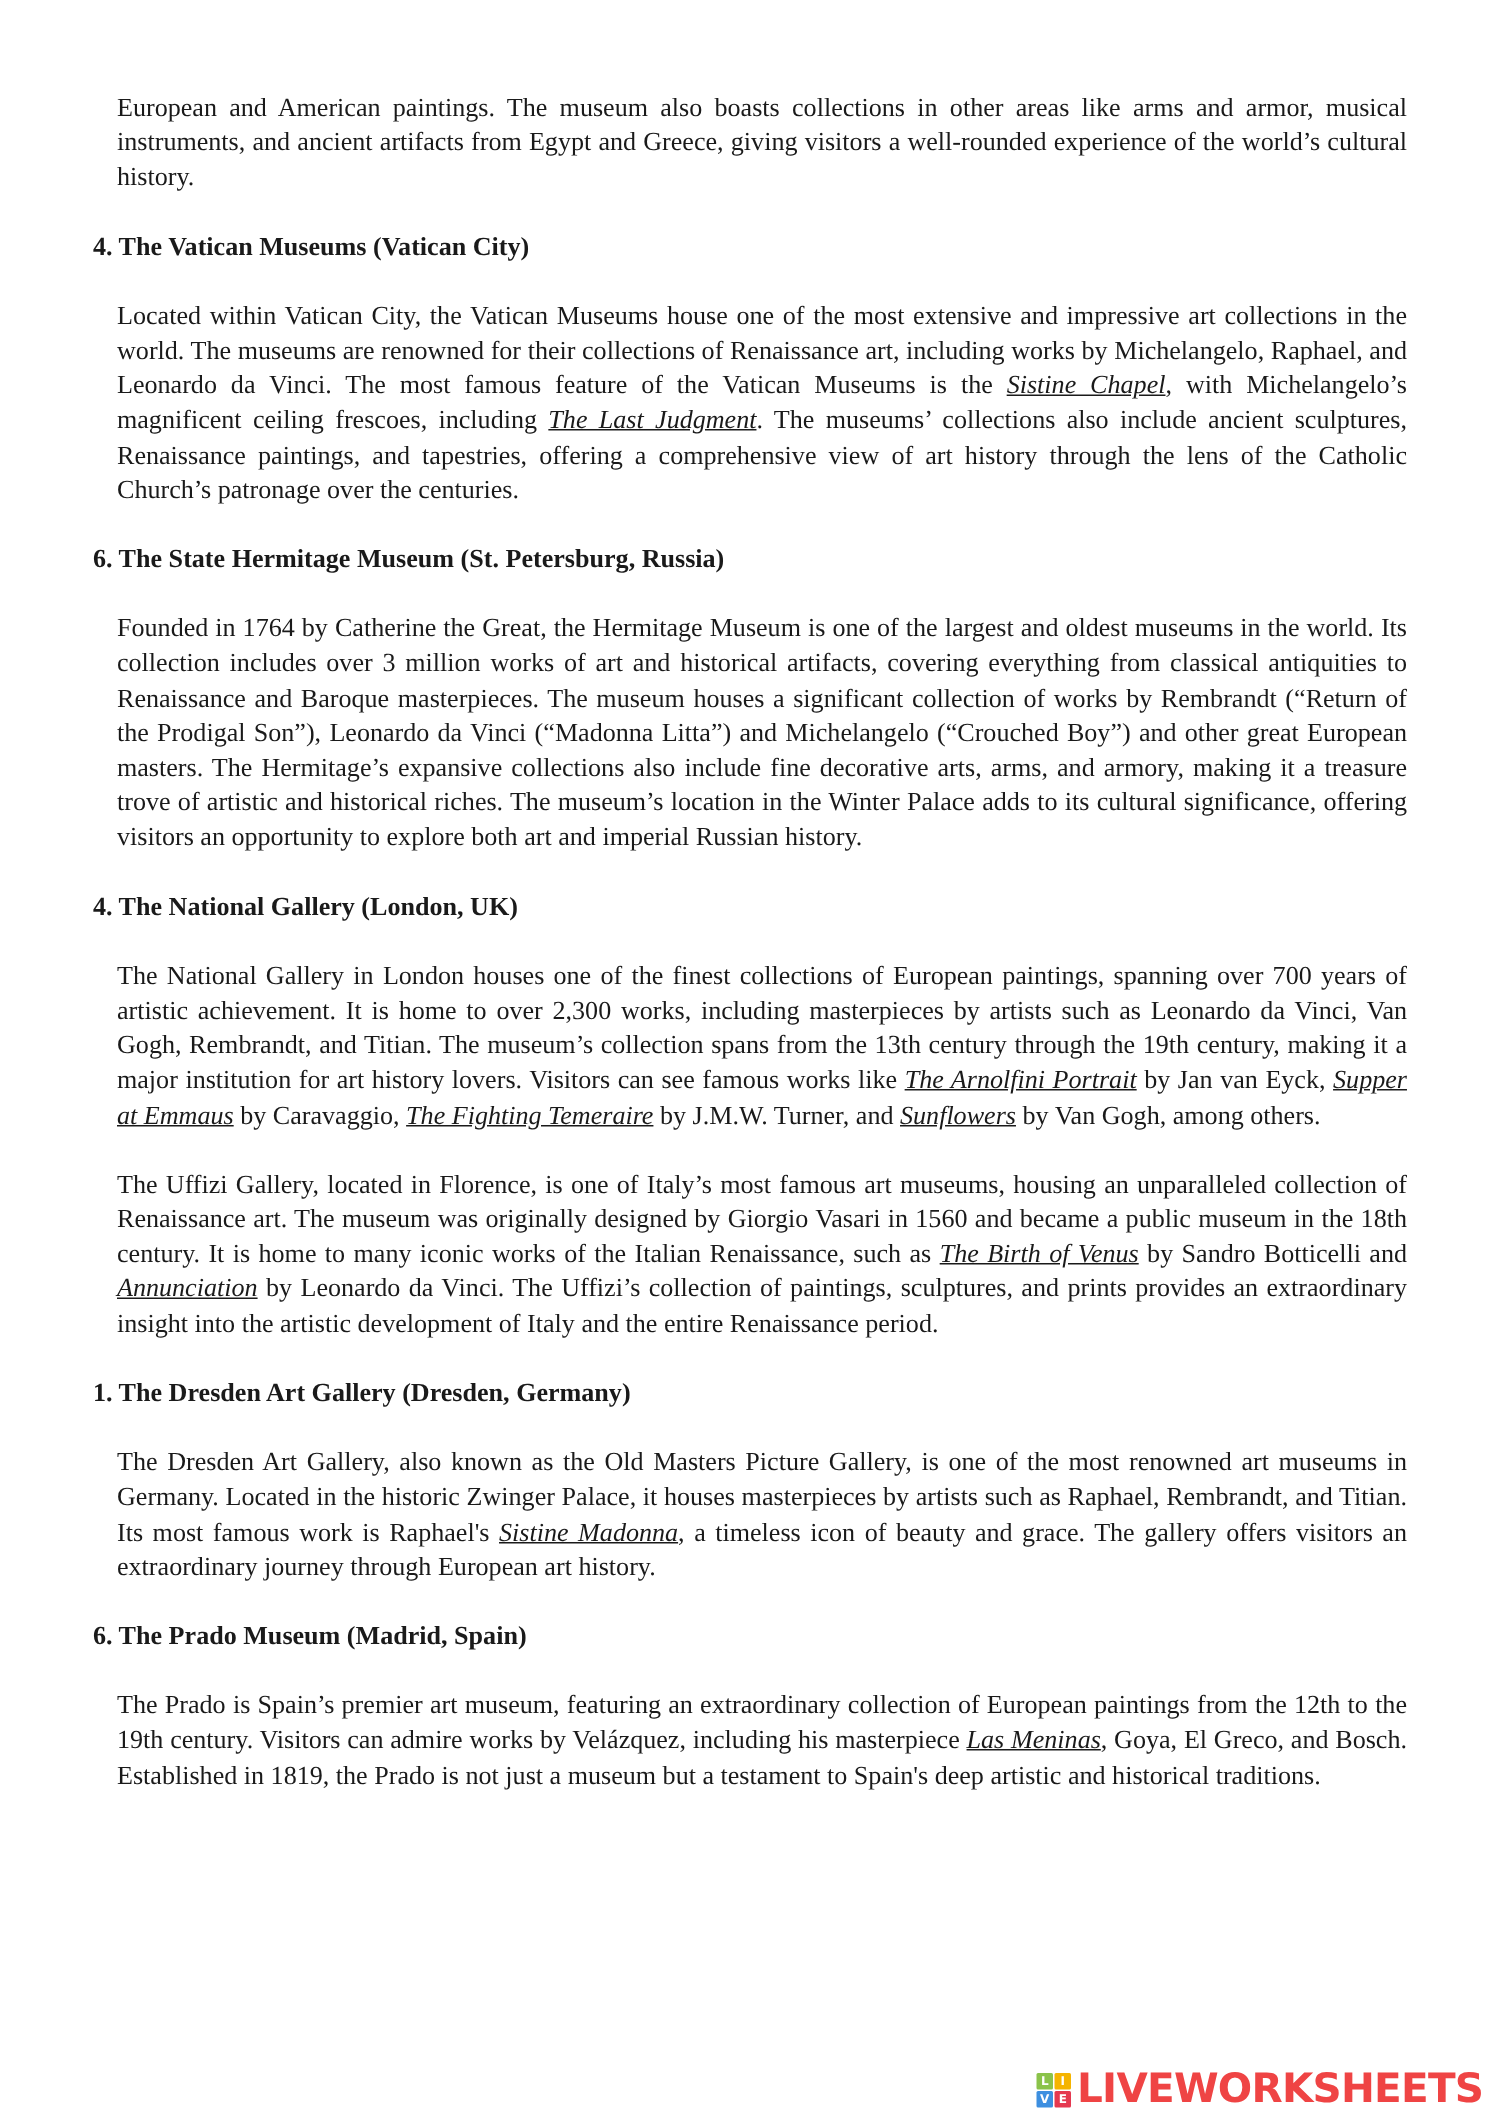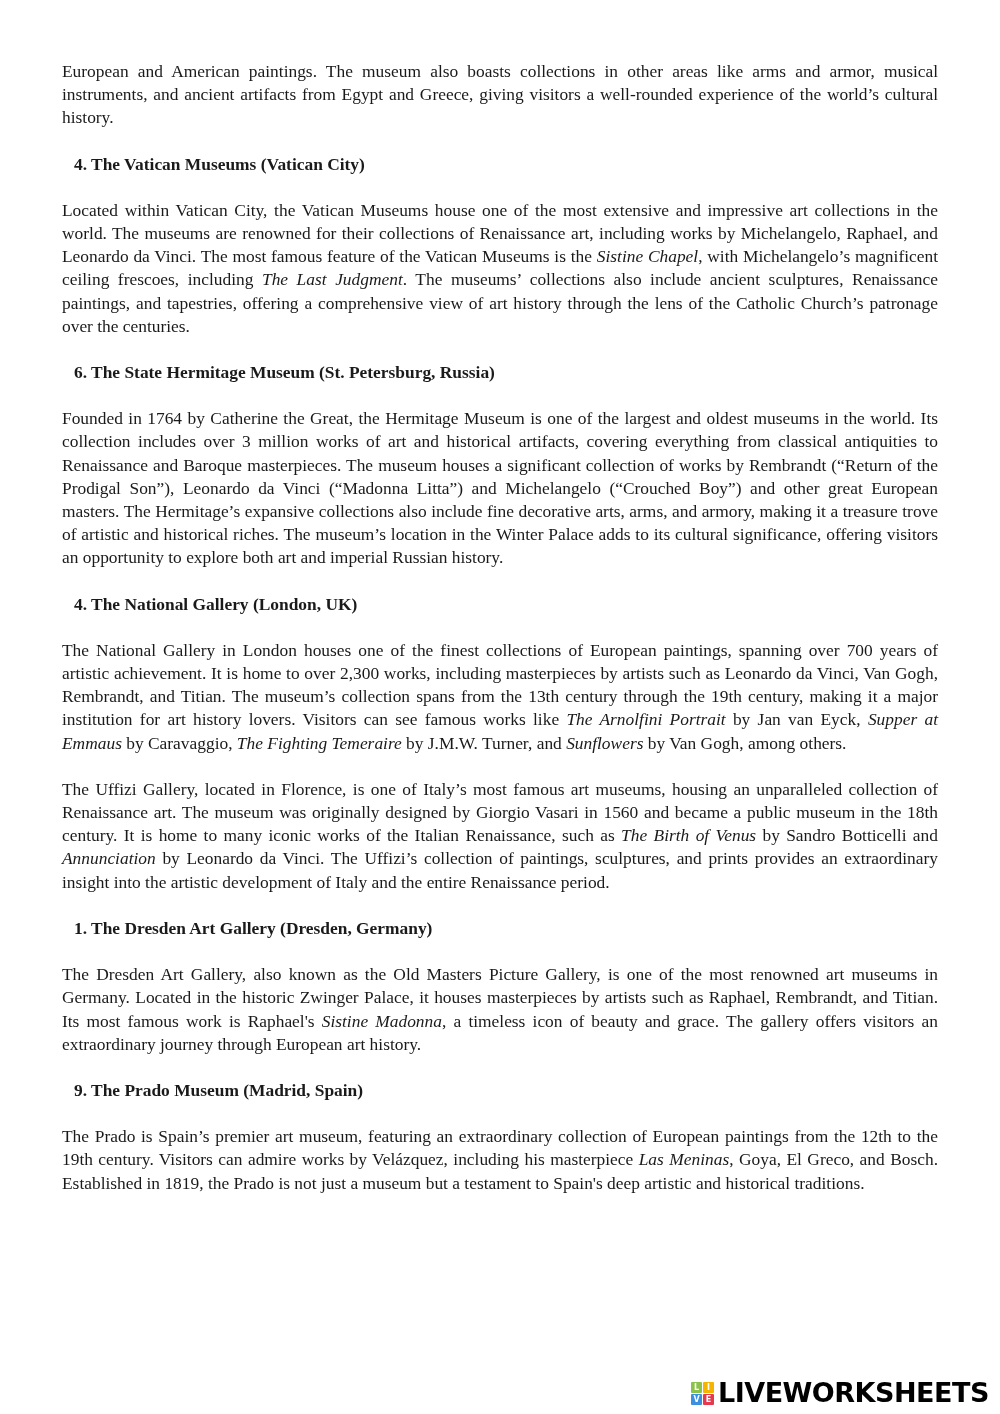--- a/index.html
+++ b/index.html
@@ -4,25 +4,25 @@
   <style>
     html, body { margin: 0; padding: 0; background: #ffffff; }
     body { width: 1000px; height: 1414px; position: relative; overflow: hidden; }
     .page {
       position: absolute; left: 62px; top: 60px; width: 876px;
       font-family: "Liberation Serif", serif;
       font-size: 17.4px; line-height: 23.2px; color: #1a1a1a;
     }
     p { margin: 0; text-align: justify; }
     h2 {
-      margin: 12px; font-size: 17.4px; line-height: 23.2px; font-weight: bold;
+      margin: 0; font-size: 17.4px; line-height: 23.2px; font-weight: bold;
     }
-    .gap-after-p { margin-bottom: 23px; }
+    .gap-after-p { margin-bottom: 23px; margin-left: 16px; }
     .gap-after-h { margin-bottom: 23px; }
-    i { font-style: italic; }
+    i { font-style: italic; text-decoration: underline; }
     .logo {
       position: absolute; left: 691px; top: 1378px; height: 30px;
       display: flex; align-items: center;
     }
     .logo-grid {
       display: grid; grid-template-columns: 11px 11px; grid-template-rows: 11px 11px;
       gap: 1px; margin-right: 4px;
     }
     .logo-grid span {
       display: flex; align-items: center; justify-content: center;
@@ -42,26 +42,26 @@
   <div id="sections">
       <h2 class="gap-after-h">4. The Vatican Museums (Vatican City)</h2>
       <p class="gap-after-p"><span>Located within Vatican City, the Vatican Museums house one of the most extensive and impressive art collections in the world. The museums are renowned for their collections of Renaissance art, including works by Michelangelo, Raphael, and Leonardo da Vinci. The most famous feature of the Vatican Museums is the </span><i>Sistine Chapel</i><span>, with Michelangelo’s magnificent ceiling frescoes, including </span><i>The Last Judgment</i><span>. The museums’ collections also include ancient sculptures, Renaissance paintings, and tapestries, offering a comprehensive view of art history through the lens of the Catholic Church’s patronage over the centuries.</span></p>
       <h2 class="gap-after-h">6. The State Hermitage Museum (St. Petersburg, Russia)</h2>
       <p class="gap-after-p"><span>Founded in 1764 by Catherine the Great, the Hermitage Museum is one of the largest and oldest museums in the world. Its collection includes over 3 million works of art and historical artifacts, covering everything from classical antiquities to Renaissance and Baroque masterpieces. The museum houses a significant collection of works by Rembrandt (“Return of the Prodigal Son”), Leonardo da Vinci (“Madonna Litta”) and Michelangelo (“Crouched Boy”) and other great European masters. The Hermitage’s expansive collections also include fine decorative arts, arms, and armory, making it a treasure trove of artistic and historical riches. The museum’s location in the Winter Palace adds to its cultural significance, offering visitors an opportunity to explore both art and imperial Russian history.</span></p>
       <h2 class="gap-after-h">4. The National Gallery (London, UK)</h2>
       <p class="gap-after-p"><span>The National Gallery in London houses one of the finest collections of European paintings, spanning over 700 years of artistic achievement. It is home to over 2,300 works, including masterpieces by artists such as Leonardo da Vinci, Van Gogh, Rembrandt, and Titian. The museum’s collection spans from the 13th century through the 19th century, making it a major institution for art history lovers. Visitors can see famous works like </span><i>The Arnolfini Portrait</i><span> by Jan van Eyck, </span><i>Supper at Emmaus</i><span> by Caravaggio, </span><i>The Fighting Temeraire</i><span> by J.M.W. Turner, and </span><i>Sunflowers</i><span> by Van Gogh, among others.</span></p>
       <p class="gap-after-p"><span>The Uffizi Gallery, located in Florence, is one of Italy’s most famous art museums, housing an unparalleled collection of Renaissance art. The museum was originally designed by Giorgio Vasari in 1560 and became a public museum in the 18th century. It is home to many iconic works of the Italian Renaissance, such as </span><i>The Birth of Venus</i><span> by Sandro Botticelli and </span><i>Annunciation</i><span> by Leonardo da Vinci. The Uffizi’s collection of paintings, sculptures, and prints provides an extraordinary insight into the artistic development of Italy and the entire Renaissance period.</span></p>
       <h2 class="gap-after-h">1. The Dresden Art Gallery (Dresden, Germany)</h2>
       <p class="gap-after-p"><span>The Dresden Art Gallery, also known as the Old Masters Picture Gallery, is one of the most renowned art museums in Germany. Located in the historic Zwinger Palace, it houses masterpieces by artists such as Raphael, Rembrandt, and Titian. Its most famous work is Raphael's </span><i>Sistine Madonna</i><span>, a timeless icon of beauty and grace. The gallery offers visitors an extraordinary journey through European art history.</span></p>
-      <h2 class="gap-after-h">9. The Prado Museum (Madrid, Spain)</h2>
+      <h2 class="gap-after-h">6. The Prado Museum (Madrid, Spain)</h2>
       <p class="gap-after-p last-sec"><span>The Prado is Spain’s premier art museum, featuring an extraordinary collection of European paintings from the 12th to the 19th century. Visitors can admire works by Velázquez, including his masterpiece </span><i>Las Meninas</i><span>, Goya, El Greco, and Bosch. Established in 1819, the Prado is not just a museum but a testament to Spain's deep artistic and historical traditions.</span></p>
     </div>
 </div>
 
 <div class="logo">
   <div class="logo-grid">
     <span style="background: rgb(139, 195, 74);">L</span>
     <span style="background: rgb(245, 180, 0);">I</span>
     <span style="background: rgb(61, 143, 224);">V</span>
     <span style="background: rgb(229, 57, 80);">E</span>
   </div>
-  <span class="logo-text" style="color: #000000; text-align: right;">LIVEWORKSHEETS</span>
+  <span class="logo-text" style="color: #ef4444; text-align: right;">LIVEWORKSHEETS</span>
 </div>
 
 </body></html>

